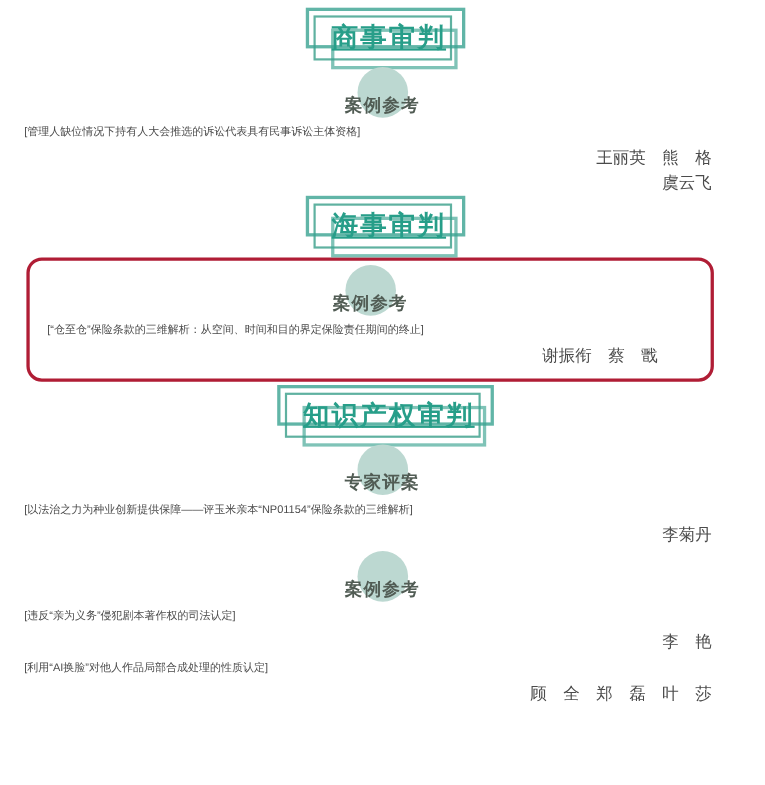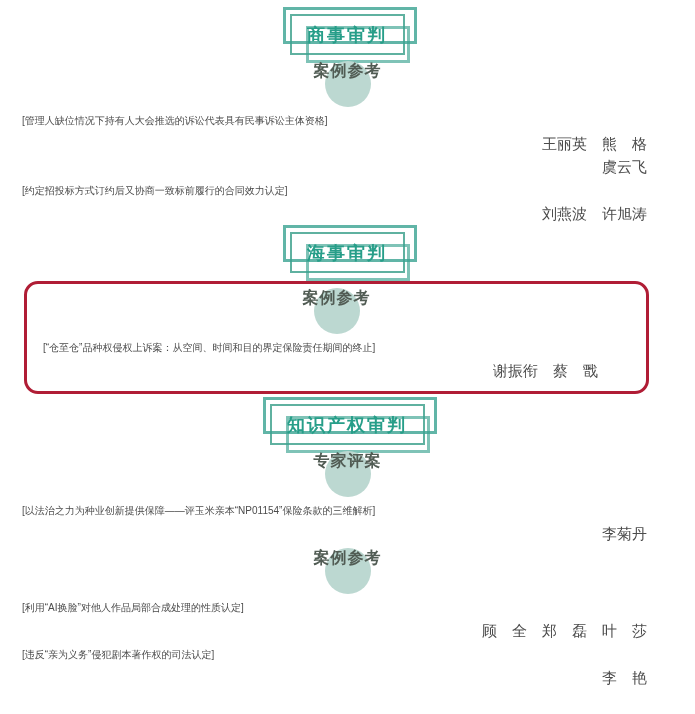--- a/index.html
+++ b/index.html
@@ -28,27 +28,28 @@
   .hwrap {
     display: flex;
     justify-content: center;
     margin: 4px 0 6px 0;
   }
   .hbox {
     position: relative;
     z-index: 0;
     background: var(--page-bg);
     border: 2px solid var(--teal-border);
-    padding: 7px 16px 6px 15px;
-    font-size: 18px;
+    padding: 7px 3px 6px 15px;
+    font-size: 24px;
     line-height: 24px;
     font-weight: bold;
     color: var(--teal-text);
     letter-spacing: 2px;
     white-space: nowrap;
+    text-decoration: underline;
   }
   .hbox::before {
     content: "";
     position: absolute;
     z-index: -1;
     left: -9px; right: -14px; top: -9px; bottom: 9px;
     border: 3px solid var(--teal-stroke);
     opacity: 0.8;
   }
   .hbox::after {
@@ -59,21 +60,21 @@
     border: 3px solid var(--teal-stroke);
     opacity: 0.65;
   }
 
   
   .badge {
     position: relative;
     height: 46px;
     margin: 4px 0 2px 0;
     display: flex;
-    align-items: flex-start;
+    align-items: flex-end;
     justify-content: center;
   }
   .badge .circle {
     position: absolute;
     left: 50%;
     top: 0;
     transform: translateX(-50%);
     width: 46px;
     height: 46px;
     border-radius: 50%;
@@ -138,44 +139,40 @@
     <div class="items">
   <div class="item">
     <div class="item-title">[管理人缺位情况下持有人大会推选的诉讼代表具有民事诉讼主体资格]</div>
     <div class="item-authors">王丽英　熊　格</div>
   </div>
 
   <div class="item">
     <div class="item-authors">虞云飞</div>
   </div>
 
-  <div class="item">
-    <div class="item-title">[约定招投标方式订约后又协商一致标前履行的合同效力认定]</div>
-    <div class="item-authors">刘燕波　许旭涛</div>
-  </div>
 </div>
   </div>
 </div>
   </section>
 
   <section class="section">
     <div class="hwrap">
       <div class="hbox">
         <span class="hlabel">海事审判</span>
       </div>
     </div>
     <div class="groups highlight">
   <div class="group">
     <div class="badge">
       <span class="circle"></span>
       <span class="blabel">案例参考</span>
     </div>
     <div class="items">
   <div class="item">
-    <div class="item-title">[“仓至仓”品种权侵权上诉案：从空间、时间和目的界定保险责任期间的终止]</div>
+    <div class="item-title">[“仓至仓”保险条款的三维解析：从空间、时间和目的界定保险责任期间的终止]</div>
     <div class="item-authors">谢振衔　蔡　戬</div>
   </div>
 </div>
   </div>
 </div>
   </section>
 
   <section class="section">
     <div class="hwrap">
       <div class="hbox">
@@ -196,25 +193,25 @@
 </div>
   </div>
 
   <div class="group">
     <div class="badge">
       <span class="circle"></span>
       <span class="blabel">案例参考</span>
     </div>
     <div class="items">
   <div class="item">
+    <div class="item-title">[违反“亲为义务”侵犯剧本著作权的司法认定]</div>
+    <div class="item-authors">李　艳</div>
+  </div>
+
+  <div class="item">
     <div class="item-title">[利用“AI换脸”对他人作品局部合成处理的性质认定]</div>
     <div class="item-authors">顾　全　郑　磊　叶　莎</div>
   </div>
-
-  <div class="item">
-    <div class="item-title">[违反“亲为义务”侵犯剧本著作权的司法认定]</div>
-    <div class="item-authors">李　艳</div>
-  </div>
 </div>
   </div>
 </div>
   </section>
 </div>
 
 </body></html>

